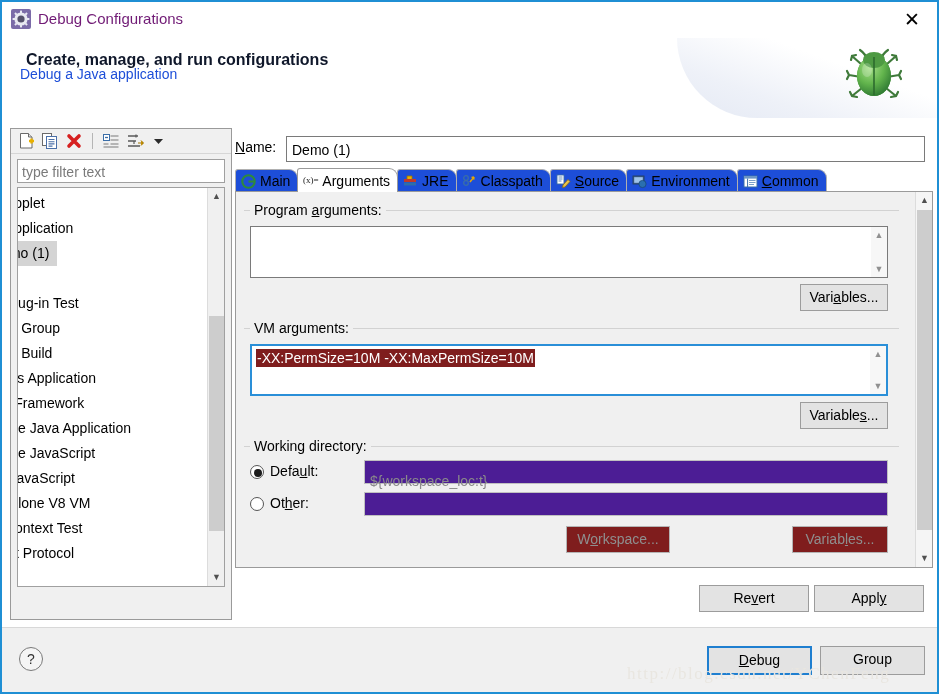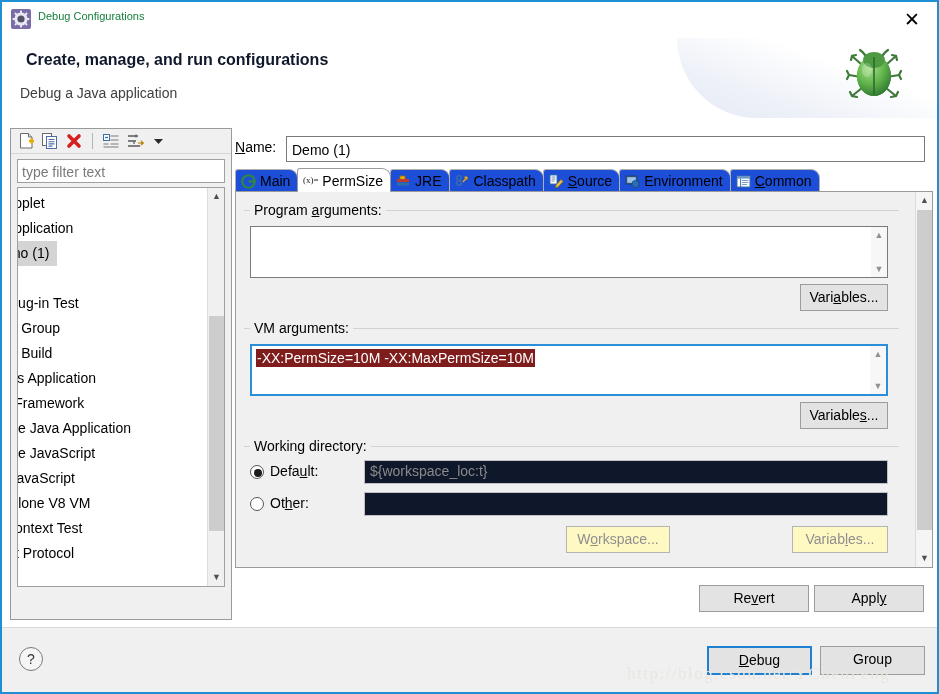--- a/index.html
+++ b/index.html
@@ -21,21 +21,21 @@
   
   #titlebar {
     position: absolute; left: 0; top: 0; width: 935px; height: 36px;
     background: #ffffff;
   }
   #title-icon {
     position: absolute; left: 9px; top: 7px; width: 20px; height: 20px;
   }
   #title-text {
     position: absolute; left: 36px; top: 8px;
-    font-size: 11px; color: #15803d;
+    font-size: 15px; color: #701a75;
   }
   #close-x {
     position: absolute; right: 12px; top: 6px;
     width: 26px; height: 24px;
     font-size: 19px; line-height: 24px; text-align: center;
     color: #000; cursor: default;
   }
 
   
   #header {
@@ -46,22 +46,22 @@
   #header-sheen {
     position: absolute; right: 0; top: 0; width: 260px; height: 80px;
     background: linear-gradient(200deg, #ffffff 0%, #ffffff 35%, #eef1f8 70%, #e4e9f4 100%);
     border-radius: 0 0 0 120px;
   }
   #header-title {
     position: absolute; left: 24px; top: 13px;
     font-size: 16px; font-weight: bold; color: #0f172a;
   }
   #header-sub {
-    position: absolute; left: 18px; top: 47px;
-    font-size: 14px; color: #404040;
+    position: absolute; left: 18px; top: 28px;
+    font-size: 14px; color: #1d4ed8;
   }
   #bug-icon { position: absolute; right: 30px; top: 6px; }
 
   
   #left-panel {
     position: absolute; left: 8px; top: 126px; width: 222px; height: 492px;
     background: #f0f0f0;
     border: 1px solid #9a9a9a;
   }
   #tree-toolbar {
@@ -203,38 +203,38 @@
     background: #e3e3e3;
     border: 1px solid #9c9c9c;
     font-size: 14px;
     height: 27px;
     line-height: 25px;
     text-align: center;
     cursor: default;
     color: #000;
   }
   .btn u { text-decoration: underline; }
-  .btn.disabled { color: #8f8f8f; background: #fef9c3; border-color: #b4b4b4; }
+  .btn.disabled { color: #8f8f8f; background: #7f1d1d; border-color: #b4b4b4; }
 
   .radio-row { position: absolute; left: 6px; height: 22px; font-size: 14px; }
   .radio {
     position: absolute; left: 0; top: 3px;
     width: 14px; height: 14px; border-radius: 50%;
     border: 1px solid #555; background: #fff;
   }
   .radio.on::after {
     content: ""; position: absolute; left: 3px; top: 3px;
     width: 8px; height: 8px; border-radius: 50%; background: #1b1b1b;
   }
   .radio-label { position: absolute; left: 20px; top: 1px; }
   .radio-label u { text-decoration: underline; }
   .ro-input {
     position: absolute; height: 24px;
-    background: #0f172a; border: 1px solid #c0c0c0;
-    font-size: 14px; padding: 0 5px; line-height: 20px; color: #8a8a8a;
+    background: #4c1d95; border: 1px solid #c0c0c0;
+    font-size: 14px; padding: 10px 5px; line-height: 20px; color: #8a8a8a;
   }
   .ro-input.empty { color: #000; }
 
   
   #revert-btn { position: absolute; left: 697px; top: 583px; width: 110px; height: 27px; }
   #apply-btn  { position: absolute; left: 812px; top: 583px; width: 110px; height: 27px; }
 
   #footer-sep {
     position: absolute; left: 0; top: 625px; width: 935px; height: 1px;
     background: #d8d8d8;
@@ -413,21 +413,21 @@
           <span class="tab-ico"><svg width="15" height="15" viewBox="0 0 15 15">
               <circle cx="7.5" cy="7.5" r="6.2" fill="none" stroke="#2f8a3a" stroke-width="2.1"></circle>
               <path d="M7.5 7.5h6" stroke="#2f8a3a" stroke-width="2.1"></path>
             </svg></span>
           <span>Main</span>
         </div>
         <div class="tab active">
           <span class="tab-ico"><svg width="19" height="13" viewBox="0 0 19 13">
               <text x="0" y="10" font-size="9" font-family="Liberation Serif, serif" fill="#222">(x)=</text>
             </svg></span>
-          <span>PermSize</span>
+          <span>Arguments</span>
         </div>
         <div class="tab">
           <span class="tab-ico"><svg width="15" height="15" viewBox="0 0 15 15">
               <rect x="1" y="5" width="12" height="3" fill="#c0392b"></rect>
               <rect x="1" y="8.5" width="12" height="3" fill="#2f6fa8"></rect>
               <path d="M4 5 L4 2 L9 2 L9 5" fill="#e8b000" stroke="#9a7500" stroke-width="0.8"></path>
             </svg></span>
           <span>JRE</span>
         </div>
         <div class="tab">

